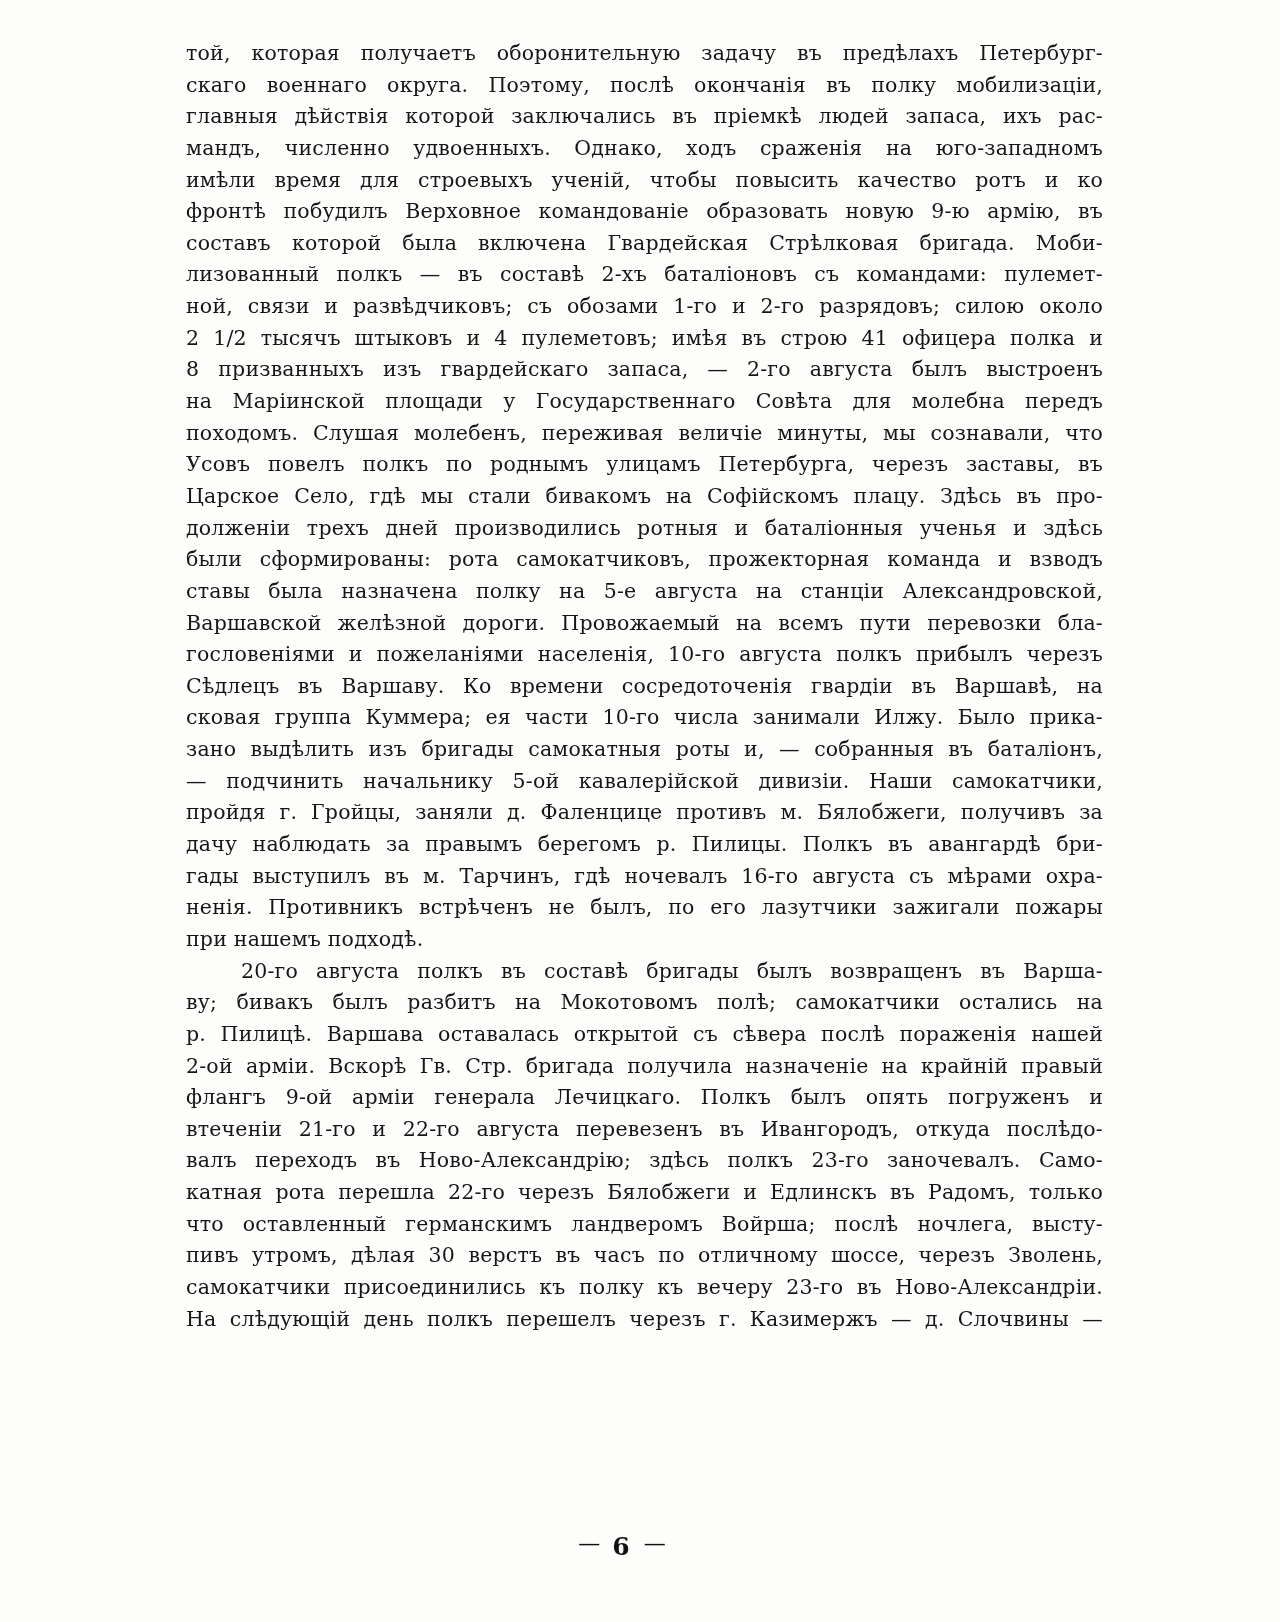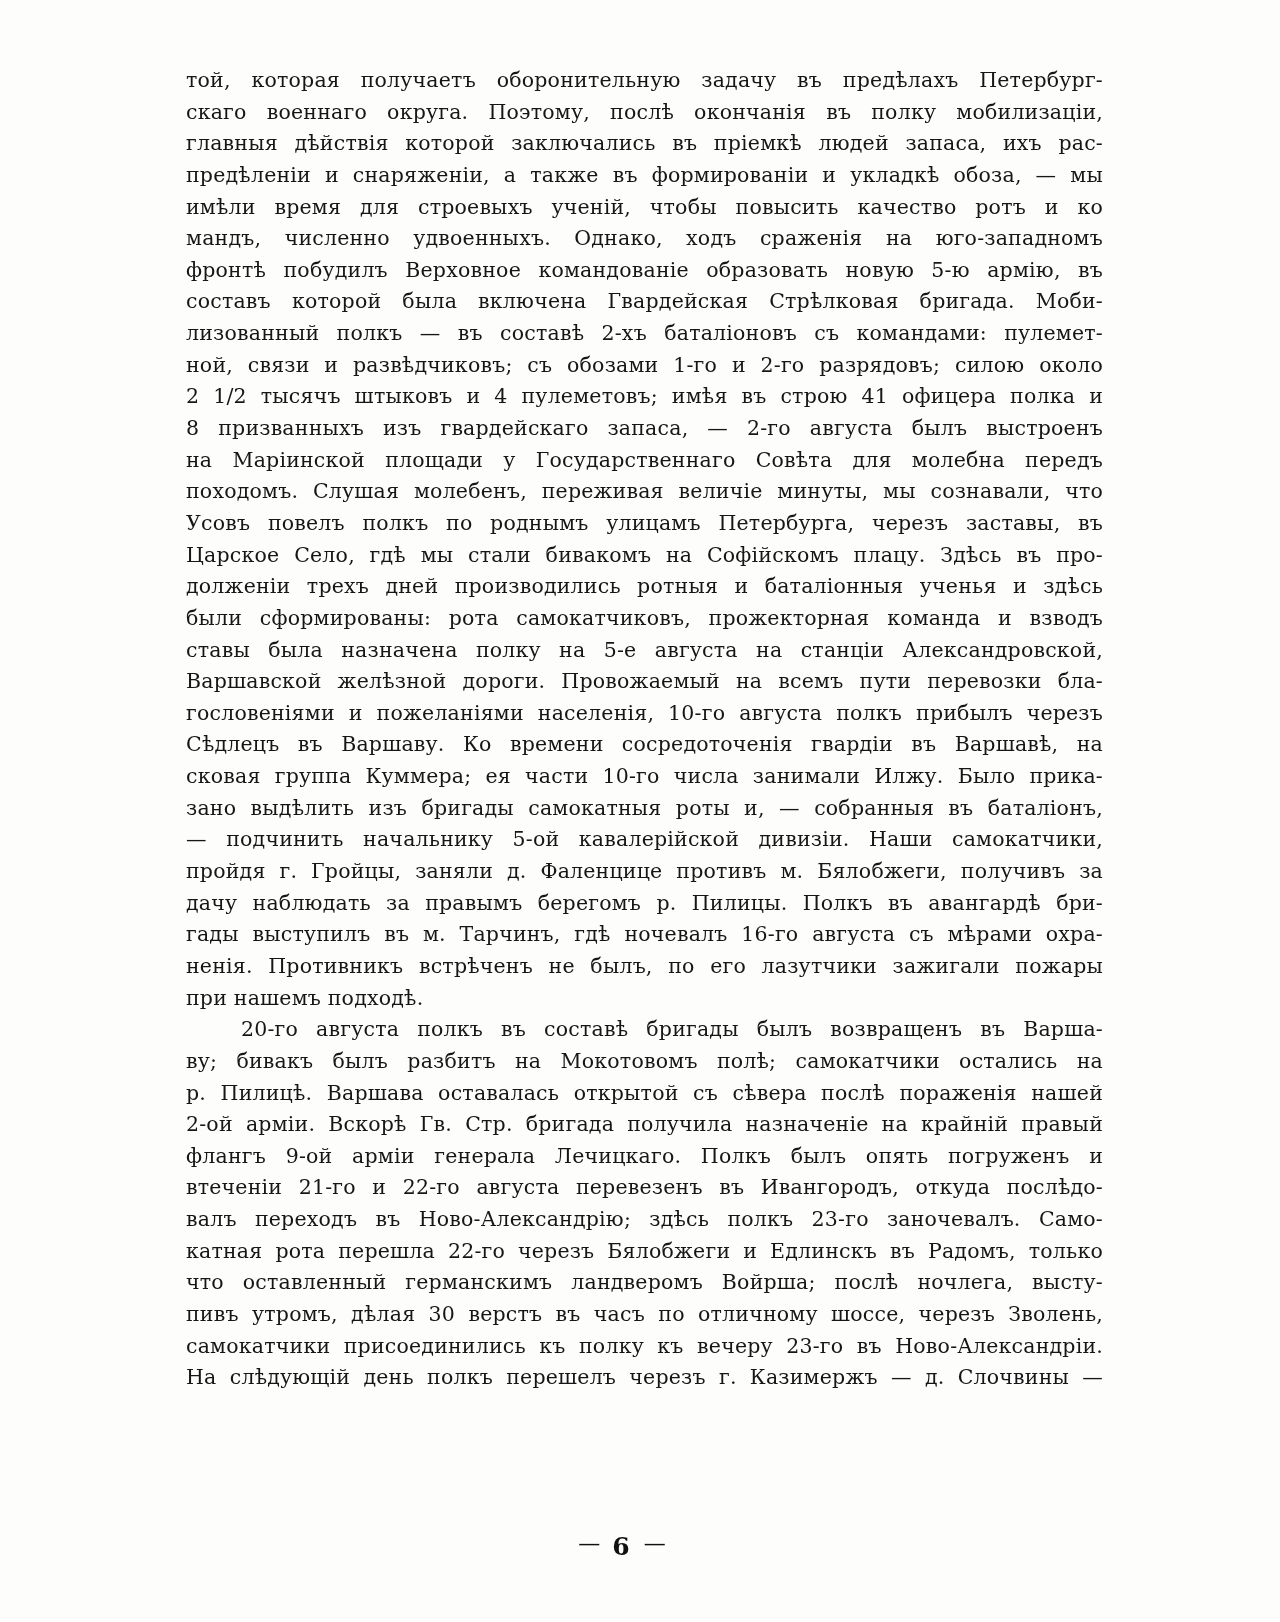--- a/index.html
+++ b/index.html
@@ -23,21 +23,20 @@
     background: #fdfdfc;
   }
   .text-block {
     position: absolute;
     left: 186px;
     top: 38px;
     width: 917px;
     color: #161616;
     font-size: 20.5px;
     letter-spacing: 0.2px;
-    margin-top: 27px;
   }
   .line {
     height: 31.65px;
     line-height: 31.65px;
     white-space: normal;
     text-rendering: optimizeLegibility;
   }
   .line.justify {
     text-align: justify;
     text-align-last: justify;
@@ -74,24 +73,23 @@
 </head>
 <body>
 
 <div class="page">
 
   <div class="text-block">
 
   <div class="line justify">той, которая получаетъ оборонительную задачу въ предѣлахъ Петербург-</div>
       <div class="line justify">скаго военнаго округа.  Поэтому, послѣ окончанія въ полку мобилизаціи,</div>
       <div class="line justify">главныя дѣйствія которой заключались въ пріемкѣ людей запаса, ихъ рас-</div>
-      <div class="line justify">предѣленіи и снаряженіи, а также въ формированіи и укладкѣ обоза, — мы</div>
+      <div class="line justify">мандъ, численно удвоенныхъ.  Однако, ходъ сраженія на юго-западномъ</div>
       <div class="line justify">имѣли время для строевыхъ ученій, чтобы повысить качество ротъ и ко</div>
-      <div class="line justify">мандъ, численно удвоенныхъ.  Однако, ходъ сраженія на юго-западномъ</div>
-      <div class="line justify">фронтѣ побудилъ Верховное командованіе образовать новую 5-ю армію, въ</div>
+      <div class="line justify">фронтѣ побудилъ Верховное командованіе образовать новую 9-ю армію, въ</div>
       <div class="line justify">составъ которой была включена Гвардейская Стрѣлковая бригада. Моби-</div>
       <div class="line justify">лизованный полкъ — въ составѣ 2-хъ баталіоновъ съ командами: пулемет-</div>
       <div class="line justify">ной, связи и развѣдчиковъ; съ обозами 1-го и 2-го разрядовъ; силою около</div>
       <div class="line justify">2 1/2 тысячъ штыковъ и 4 пулеметовъ; имѣя въ строю 41 офицера полка и</div>
       <div class="line justify">8 призванныхъ изъ гвардейскаго запаса, — 2-го августа былъ выстроенъ</div>
       <div class="line justify">на Маріинской площади у Государственнаго Совѣта  для молебна передъ</div>
       <div class="line justify">походомъ. Слушая молебенъ, переживая величіе минуты, мы сознавали, что</div>
       <div class="line justify">Усовъ повелъ полкъ по роднымъ улицамъ Петербурга, черезъ заставы, въ</div>
       <div class="line justify">Царское Село, гдѣ мы стали бивакомъ на Софійскомъ плацу. Здѣсь въ про-</div>
       <div class="line justify">долженіи трехъ дней производились ротныя и баталіонныя ученья и здѣсь</div>

